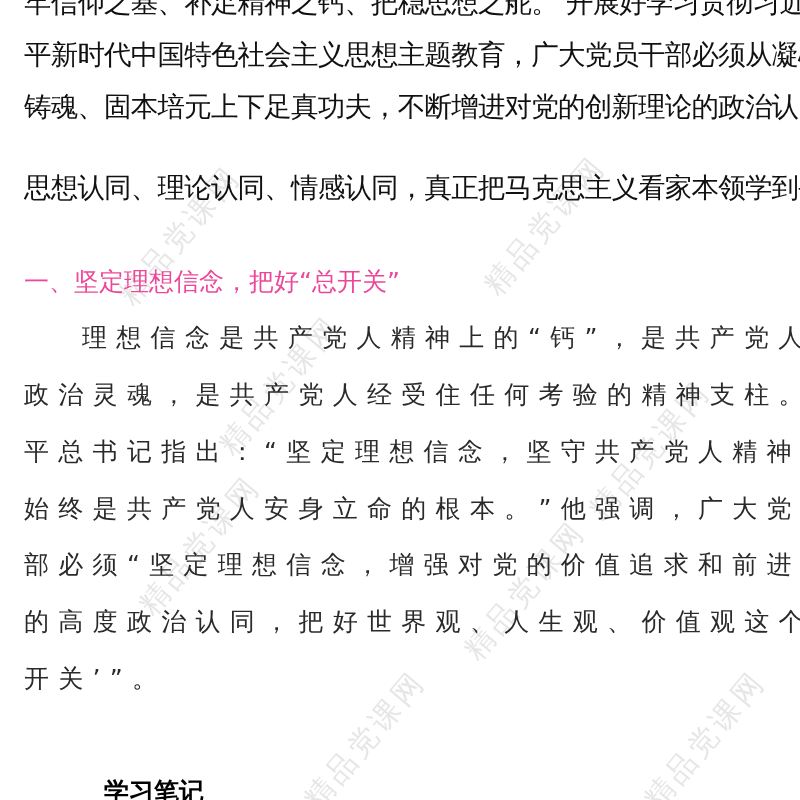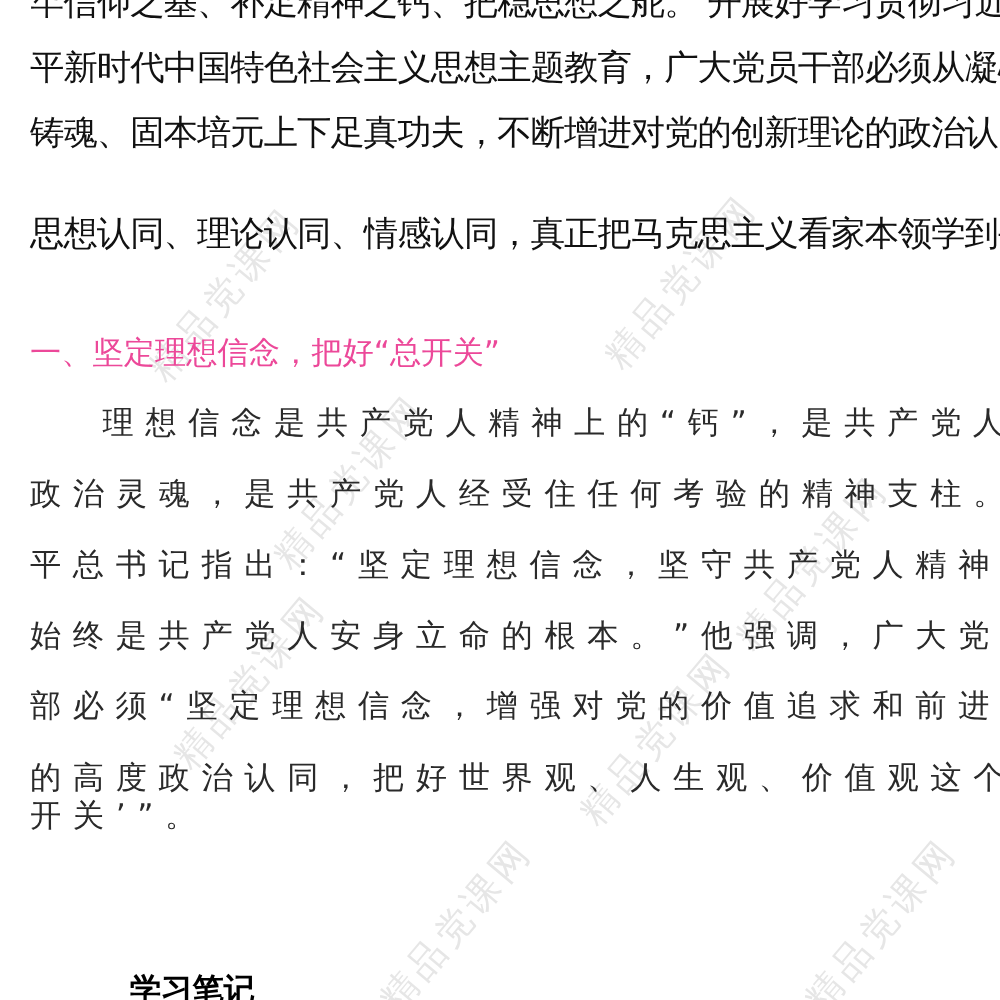--- a/index.html
+++ b/index.html
@@ -85,16 +85,16 @@
 
 <div class="line heading" style="top:266px;">一、坚定理想信念，把好“总开关”</div>
 
 <div>
   <div class="line para-line" style="top:322px;left:82px;">理想信念是共产党人精神上的“钙”，是共产党人的</div>
   <div class="line para-line" style="top:379px;">政治灵魂，是共产党人经受住任何考验的精神支柱。习近</div>
   <div class="line para-line" style="top:436px;">平总书记指出：“坚定理想信念，坚守共产党人精神追求，</div>
   <div class="line para-line" style="top:493px;">始终是共产党人安身立命的根本。”他强调，广大党员干</div>
   <div class="line para-line" style="top:549px;">部必须“坚定理想信念，增强对党的价值追求和前进方向</div>
   <div class="line para-line" style="top:606px;">的高度政治认同，把好世界观、人生观、价值观这个‘总</div>
-  <div class="line para-line" style="top:637px;">开关’”。</div>
+  <div class="line para-line" style="top:663px;">开关’”。</div>
 </div>
 
 <div class="subheading">学习笔记</div>
 
 </body></html>

